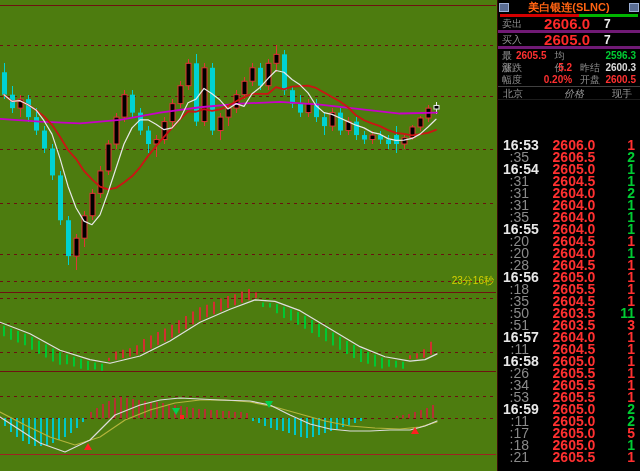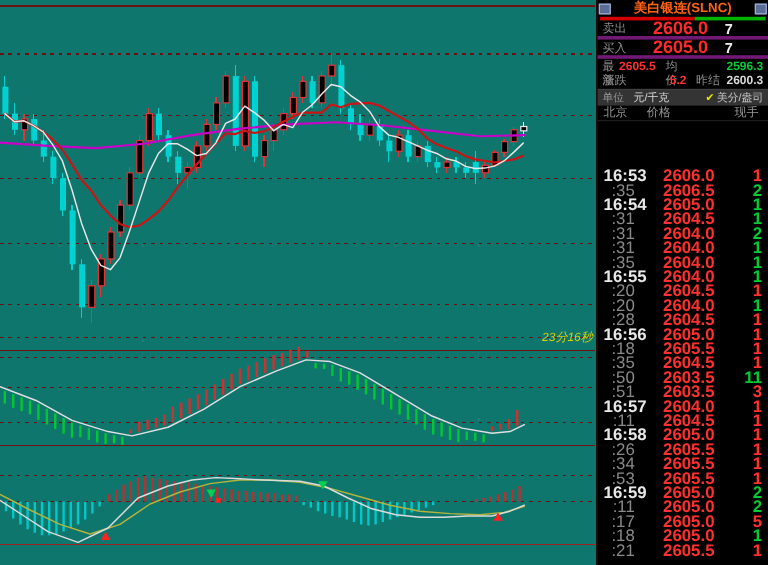--- a/index.html
+++ b/index.html
@@ -1,19 +1,19 @@
 <!DOCTYPE html>
 <html><head>
 <meta charset="utf-8">
 <style>
   html,body{margin:0;padding:0;background:#000;}
   *{box-sizing:border-box;}
   body{font-family:"Liberation Sans","DejaVu Sans",sans-serif;}
   .screen{position:relative;width:640px;height:471px;background:#000;overflow:hidden;}
-  .chart-area{position:absolute;left:0;top:0;width:497px;height:471px;background:#0f766e;font-style:italic;}
+  .chart-area{position:absolute;left:0;top:0;width:497px;height:471px;background:#4d7c0f;}
   .countdown{position:absolute;left:430px;top:274px;width:64px;text-align:right;
     font-size:10px;color:#d8d200;letter-spacing:0px;}
   .quote-panel{position:absolute;left:497px;top:0;width:143px;height:471px;background:#000;
     border-left:1px solid #3a0a0a;color:#ccc;font-size:10px;}
   .title-bar{display:flex;align-items:center;justify-content:space-between;height:13px;padding:1px 1px 0 1px;}
   .winbtn{width:10px;height:9px;background:#5a6d94;border:1px solid #9db0d6;flex:0 0 auto;}
   .title{flex:1;text-align:center;color:#ff6312;font-weight:bold;font-size:11px;line-height:12px;white-space:nowrap;}
   .strength-bar{display:flex;height:3px;margin:1px 2px 0 2px;}
   .strength-bar .sred{background:#d40000;height:3px;}
   .strength-bar .sgreen{background:#00b400;height:3px;}
@@ -29,21 +29,21 @@
   .srow .sv2{flex:1;text-align:right;font-weight:bold;}
   .red{color:#ff3030;} .green{color:#00cc33;margin-left:37px;} .yellow{color:#e3e300;} .white{color:#dcdcdc;}
   .unit-row{display:flex;align-items:center;height:13px;background:#343434;padding:0 4px;font-size:9px;}
   .unit-row .ul{color:#9a9a9a;width:26px;}
   .unit-row .uv{color:#ddd;width:40px;}
   .unit-row .ucheck{margin-left:auto;color:#c8c8c8;cursor:default;}
   .unit-row .mark{color:#e8e800;margin-right:2px;font-size:9px;}
   .tape{display:flex;flex-direction:column;gap:39px;}
   .tape-header{display:flex;height:13px;line-height:13px;color:#969696;padding:0 5px;border-bottom:1px solid #1c1c1c;}
   .tape-header .ht{width:36px;}
-  .tape-header .hp{flex:1;text-align:left;}
+  .tape-header .hp{flex:1;text-align:center;font-style:italic;}
   .tape-header .hv{width:26px;text-align:center;}
   .trow{display:flex;height:12px;line-height:12px;padding:0 5px;font-size:14px;}
   .trow .tt{width:36px;}
   .trow .tt.full{color:#e8e8e8;font-weight:bold;}
   .trow .tt.sub{color:#8a8a8a;text-align:right;padding-right:10px;}
   .trow .tp{flex:1;text-align:center;color:#ff3030;font-weight:bold;}
   .trow .tv{width:26px;text-align:right;font-weight:bold;}
   .trow .tv.r{color:#ff3030;} .trow .tv.g{color:#00cc33;}
 </style>
 </head>
@@ -350,27 +350,28 @@
         <span class="sv1 red">2605.5</span>
         <span class="sl2">均价</span>
         <span class="sv2 green">2596.3</span>
       </div>
       <div class="srow">
         <span class="sl">涨跌</span>
         <span class="sv1 red">5.2</span>
         <span class="sl2">昨结</span>
         <span class="sv2 white">2600.3</span>
       </div>
+      <div class="srow">
+        <span class="sl">幅度</span>
+        <span class="sv1 red">0.20%</span>
+        <span class="sl2">开盘</span>
+        <span class="sv2 red">2600.5</span>
+      </div>
     </div>
 
-    <div class="unit-row">
-      <span class="ul">单位</span>
-      <span class="uv">元/千克</span>
-      <span class="ucheck"><span class="mark">✔</span><span>美分/盎司</span></span>
-    </div>
 
     <div class="tape">
       <div class="tape-header">
         <span class="ht">北京</span>
         <span class="hp">价格</span>
         <span class="hv">现手</span>
       </div>
       <div class="tape-rows">
           <div class="trow">
             <span class="tt full">16:53</span>

